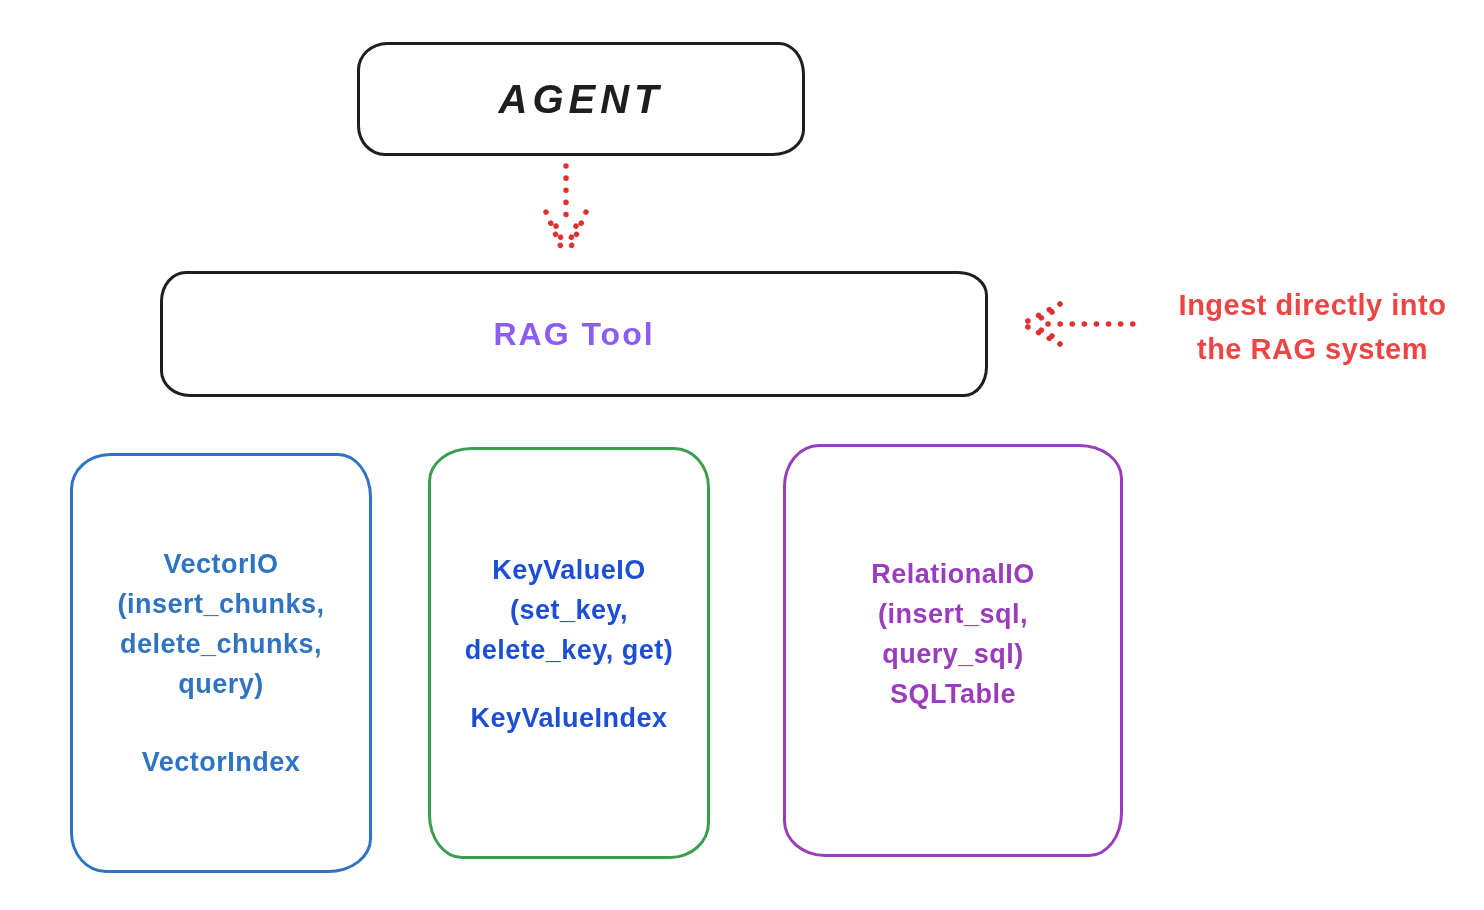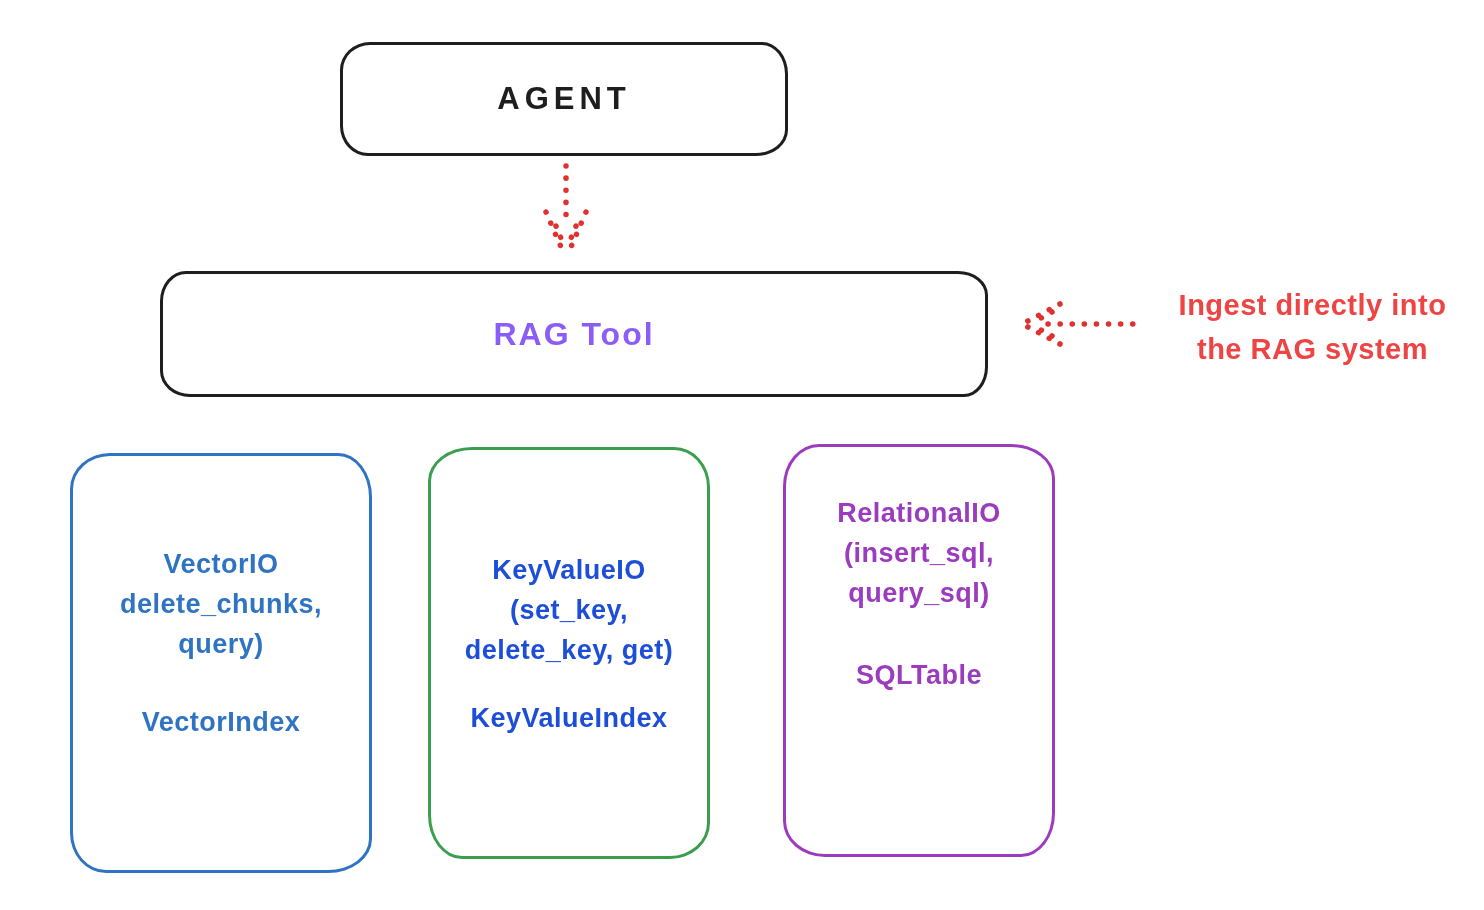--- a/index.html
+++ b/index.html
@@ -18,27 +18,28 @@
   .node {
     position: absolute;
     box-sizing: border-box;
     display: flex;
     align-items: center;
     justify-content: center;
     background: #ffffff;
   }
   
   .node-agent {
-    left: 340px; top: 42px; width: 448px; height: 114px;
+    left: 357px; top: 42px; width: 448px; height: 114px;
     border: 3.5px solid #1e1e1e;
     border-radius: 30px 26px 32px 28px / 28px 32px 26px 30px;
-    font-size: 31px;
+    font-size: 40px;
     font-weight: 600;
     letter-spacing: 5px;
     color: #1e1e1e;
+    font-style: italic;
   }
   .node-rag {
     left: 160px; top: 271px; width: 828px; height: 126px;
     border: 3.5px solid #1e1e1e;
     border-radius: 26px 30px 24px 30px / 30px 24px 30px 26px;
     font-size: 32px;
     font-weight: 600;
     letter-spacing: 2px;
     color: #8b5cf6;
   }
@@ -60,29 +61,29 @@
     padding-top: 88px;
   }
   .node-keyvalue {
     left: 428px; top: 447px; width: 282px; height: 412px;
     border: 3.5px solid #3a9e4e;
     border-radius: 44px 36px 40px 34px / 34px 40px 36px 44px;
     color: #1d4ed8;
     padding-top: 100px;
   }
   .node-relational {
-    left: 783px; top: 444px; width: 272px; height: 413px;
+    left: 783px; top: 444px; width: 340px; height: 413px;
     border: 3.5px solid #9b3bbd;
     border-radius: 36px 44px 34px 42px / 42px 34px 44px 36px;
     color: #9b3bbd;
-    padding-top: 46px;
+    padding-top: 107px;
   }
   .footer-line-vector { margin-top: 38px; }
   .footer-line-keyvalue { margin-top: 28px; }
-  .footer-line-relational { margin-top: 42px; }
+  .footer-line-relational { }
 
   .arrow { position: absolute; }
 
   .annotation {
     position: absolute;
     left: 1140px; top: 283px; width: 345px;
     text-align: center;
     color: #ef4444;
     font-size: 29px;
     font-weight: 700;
@@ -123,20 +124,21 @@
     </g>
   </svg>
 
   <div class="annotation">
     <div>Ingest directly into</div>
     <div>the RAG system</div>
   </div>
 
   <div class="node node-tall node-vector">
     <div>VectorIO</div>
+    <div>(insert_chunks,</div>
     <div>delete_chunks,</div>
     <div>query)</div>
     <div class="footer-line-vector">VectorIndex</div>
   </div>
 
   <div class="node node-tall node-keyvalue">
     <div>KeyValueIO</div>
     <div>(set_key,</div>
     <div>delete_key, get)</div>
     <div class="footer-line-keyvalue">KeyValueIndex</div>

